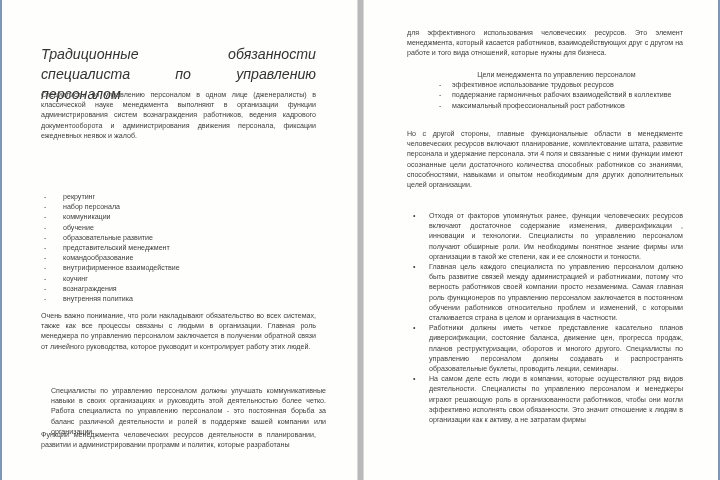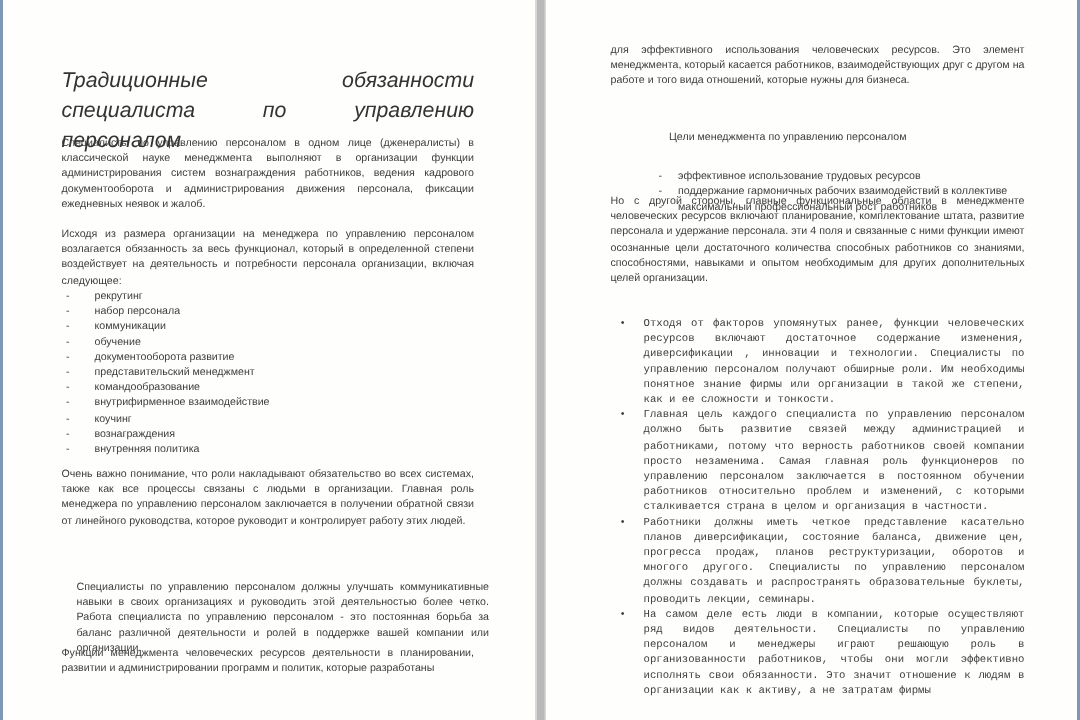--- a/index.html
+++ b/index.html
@@ -88,34 +88,34 @@
       padding: 0;
       list-style: none;
       font-size: 7.1px;
       line-height: 10.2px;
       color: #3d3d3d;
     }
     .bullet-list li {
       position: relative;
       padding-left: 22px;
       text-align: justify;
-      font-family: Liberation Mono, monospace;
     }
     .bullet-list li .marker {
       position: absolute;
       left: 6px;
       top: 0;
       font-size: 7px;
     }
     .goals-block { position: absolute; }
     .goals-heading {
       font-size: 7.1px;
       line-height: 10.2px;
-      margin: 16px;
+      margin: 0;
       color: #3d3d3d;
+      text-align: center;
     }
     .goals-list {
       margin: 0;
       padding: 0;
       list-style: none;
       font-size: 7.1px;
       line-height: 10.2px;
       color: #3d3d3d;
     }
     .goals-list li {
@@ -132,28 +132,27 @@
 </head>
 <body>
 
 <div class="viewer">
 
   <div class="page page-left">
     <h1 class="title">Традиционные обязанности специалиста по управлению персоналом</h1>
 
     <p class="para" style="left:37px; top:90px; width:275px;">Специалисты по управлению персоналом в одном лице (дженералисты) в классической науке менеджмента выполняют в организации функции администрирования систем вознаграждения работников, ведения кадрового документооборота и администрирования движения персонала, фиксации ежедневных неявок и жалоб.</p>
 
-    <p class="para" style="left:37px; top:151px; width:275px;">Исходя из размера организации на менеджера по управлению персоналом возлагается обязанность за весь функционал, который в определенной степени воздействует на деятельность и потребности персонала организации, включая следующее:</p>
 
     <ul class="dash-list" style="left:37px; top:192px; width:275px;">
       <li><span class="marker">-</span><span>рекрутинг</span></li>
       <li><span class="marker">-</span><span>набор персонала</span></li>
       <li><span class="marker">-</span><span>коммуникации</span></li>
       <li><span class="marker">-</span><span>обучение</span></li>
-      <li><span class="marker">-</span><span>документооборота развитие</span></li>
+      <li><span class="marker">-</span><span>образовательные развитие</span></li>
       <li><span class="marker">-</span><span>представительский менеджмент</span></li>
       <li><span class="marker">-</span><span>командообразование</span></li>
       <li><span class="marker">-</span><span>внутрифирменное взаимодействие</span></li>
       <li><span class="marker">-</span><span>коучинг</span></li>
       <li><span class="marker">-</span><span>вознаграждения</span></li>
       <li><span class="marker">-</span><span>внутренняя политика</span></li>
     </ul>
 
     <p class="para" style="left:37px; top:311px; width:275px;">Очень важно понимание, что роли накладывают обязательство во всех системах, также как все процессы связаны с людьми в организации. Главная роль менеджера по управлению персоналом заключается в получении обратной связи от линейного руководства, которое руководит и контролирует работу этих людей.</p>
 

